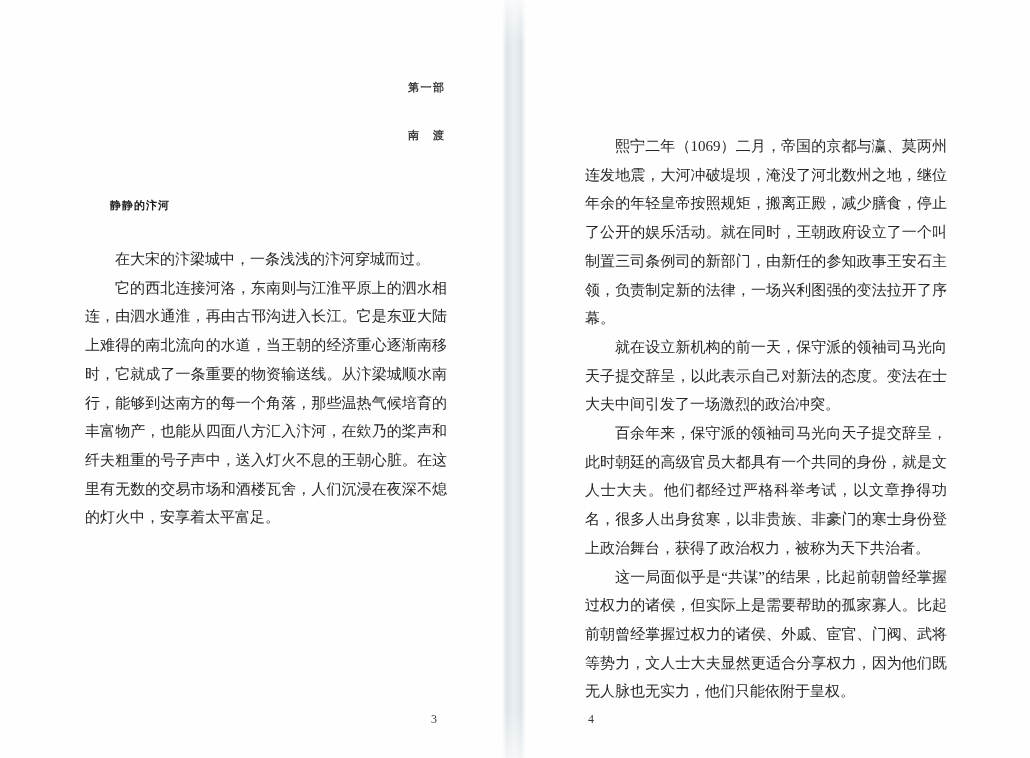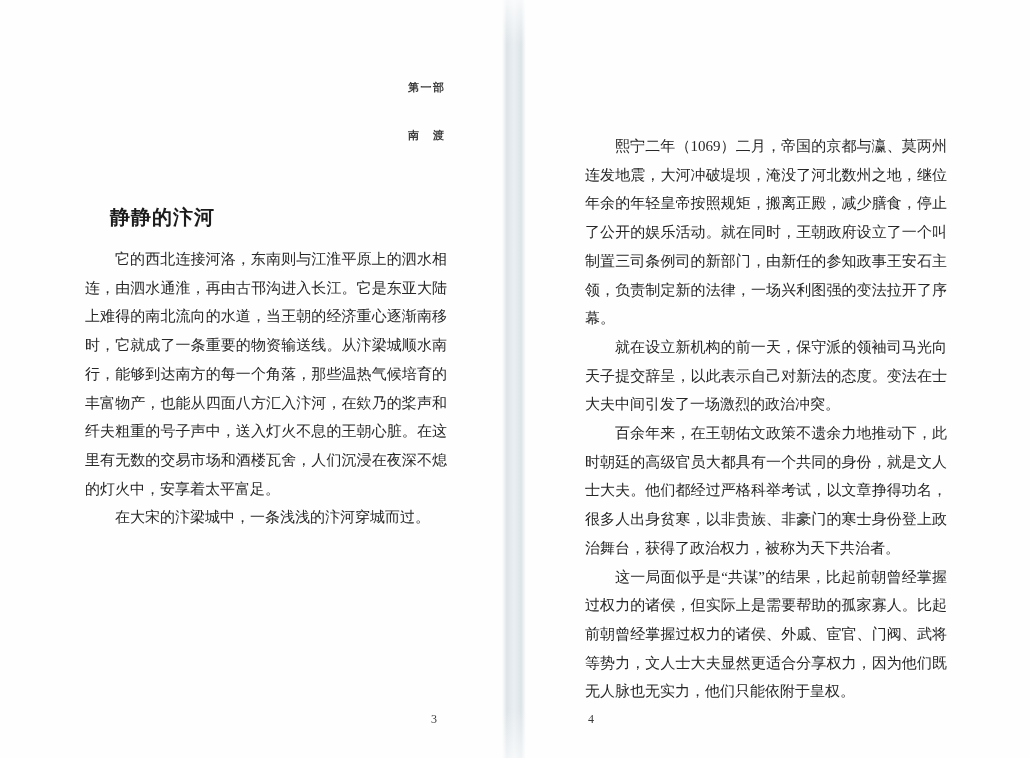--- a/index.html
+++ b/index.html
@@ -30,21 +30,21 @@
     font-size: 11px; line-height: 16px;
     color: #3b3b3b; font-weight: 600; letter-spacing: 1.5px;
     white-space: pre;
   }
   .page-left  .running-head { left: 323px; }
   .page-right .running-head { left: -2px; }
 
   .chapter-title {
     position: absolute; top: 191px; left: 25px;
     font-family: "Liberation Sans", sans-serif;
-    font-weight: bold; font-size: 20px; letter-spacing: 1px;
+    font-weight: bold; font-size: 11px; letter-spacing: 1px;
     color: #1c1c1c;
   }
 
   .body-text {
     position: absolute; left: 0; width: 362px;
     font-size: 15px; line-height: 28.7px;
     color: #272727; text-align: justify;
   }
   .page-left  .body-text { top: 245px; }
   .page-right .body-text { top: 132px; }
@@ -62,27 +62,27 @@
 
 <div class="gutter"></div>
 
 <div class="page page-left">
   <div class="running-head">
     <div>第一部</div>
     <div>南　渡</div>
   </div>
   <h1 class="chapter-title">静静的汴河</h1>
   <div class="body-text">
+      <p>在大宋的汴梁城中，一条浅浅的汴河穿城而过。</p>
       <p>它的西北连接河洛，东南则与江淮平原上的泗水相连，由泗水通淮，再由古邗沟进入长江。它是东亚大陆上难得的南北流向的水道，当王朝的经济重心逐渐南移时，它就成了一条重要的物资输送线。从汴梁城顺水南行，能够到达南方的每一个角落，那些温热气候培育的丰富物产，也能从四面八方汇入汴河，在欸乃的桨声和纤夫粗重的号子声中，送入灯火不息的王朝心脏。在这里有无数的交易市场和酒楼瓦舍，人们沉浸在夜深不熄的灯火中，安享着太平富足。</p>
-      <p>在大宋的汴梁城中，一条浅浅的汴河穿城而过。</p>
     </div>
   <div class="page-number">3</div>
 </div>
 
 <div class="page page-right">
   <div class="body-text">
       <p>熙宁二年（1069）二月，帝国的京都与瀛、莫两州连发地震，大河冲破堤坝，淹没了河北数州之地，继位年余的年轻皇帝按照规矩，搬离正殿，减少膳食，停止了公开的娱乐活动。就在同时，王朝政府设立了一个叫制置三司条例司的新部门，由新任的参知政事王安石主领，负责制定新的法律，一场兴利图强的变法拉开了序幕。</p>
       <p>就在设立新机构的前一天，保守派的领袖司马光向天子提交辞呈，以此表示自己对新法的态度。变法在士大夫中间引发了一场激烈的政治冲突。</p>
-      <p>百余年来，在王朝佑文政策不遗余力地推动下，此时朝廷的高级官员大都具有一个共同的身份，就是文人士大夫。他们都经过严格科举考试，以文章挣得功名，很多人出身贫寒，以非贵族、非豪门的寒士身份登上政治舞台，获得了政治权力，被称为天下共治者。</p>
+      <p>百余年来，保守派的领袖司马光向天子提交辞呈，此时朝廷的高级官员大都具有一个共同的身份，就是文人士大夫。他们都经过严格科举考试，以文章挣得功名，很多人出身贫寒，以非贵族、非豪门的寒士身份登上政治舞台，获得了政治权力，被称为天下共治者。</p>
       <p>这一局面似乎是“共谋”的结果，比起前朝曾经掌握过权力的诸侯，但实际上是需要帮助的孤家寡人。比起前朝曾经掌握过权力的诸侯、外戚、宦官、门阀、武将等势力，文人士大夫显然更适合分享权力，因为他们既无人脉也无实力，他们只能依附于皇权。</p>
     </div>
   <div class="page-number">4</div>
 </div>
 
 </body></html>

